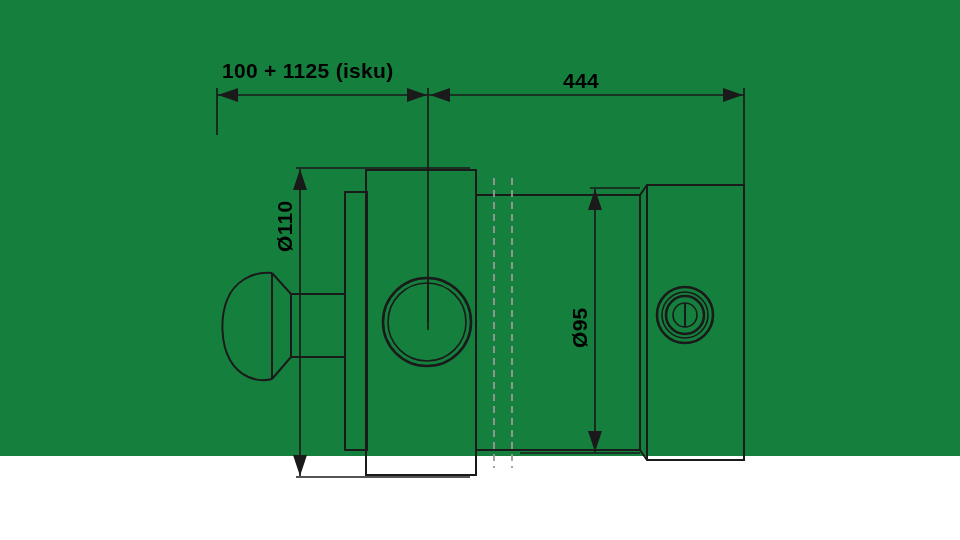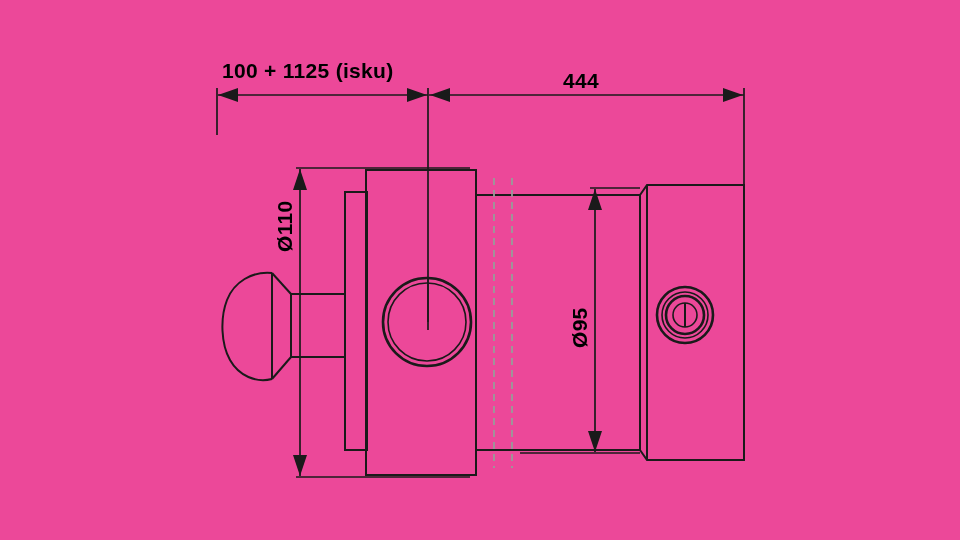--- a/index.html
+++ b/index.html
@@ -10,22 +10,22 @@
   }
   body {
     width: 960px;
     height: 540px;
     overflow: hidden;
     font-family: "Liberation Sans", sans-serif;
   }
   #drawing-root {
     position: relative;
     width: 960px;
-    height: 540px;
-    background: #ec4899;
+    height: 456px;
+    background: #15803d;
   }
   svg#drawing-canvas {
     display: block;
     width: 960px;
     height: 540px;
   }
   .outline {
     fill: none;
     stroke: #1a1a1a;
     stroke-width: 2;

